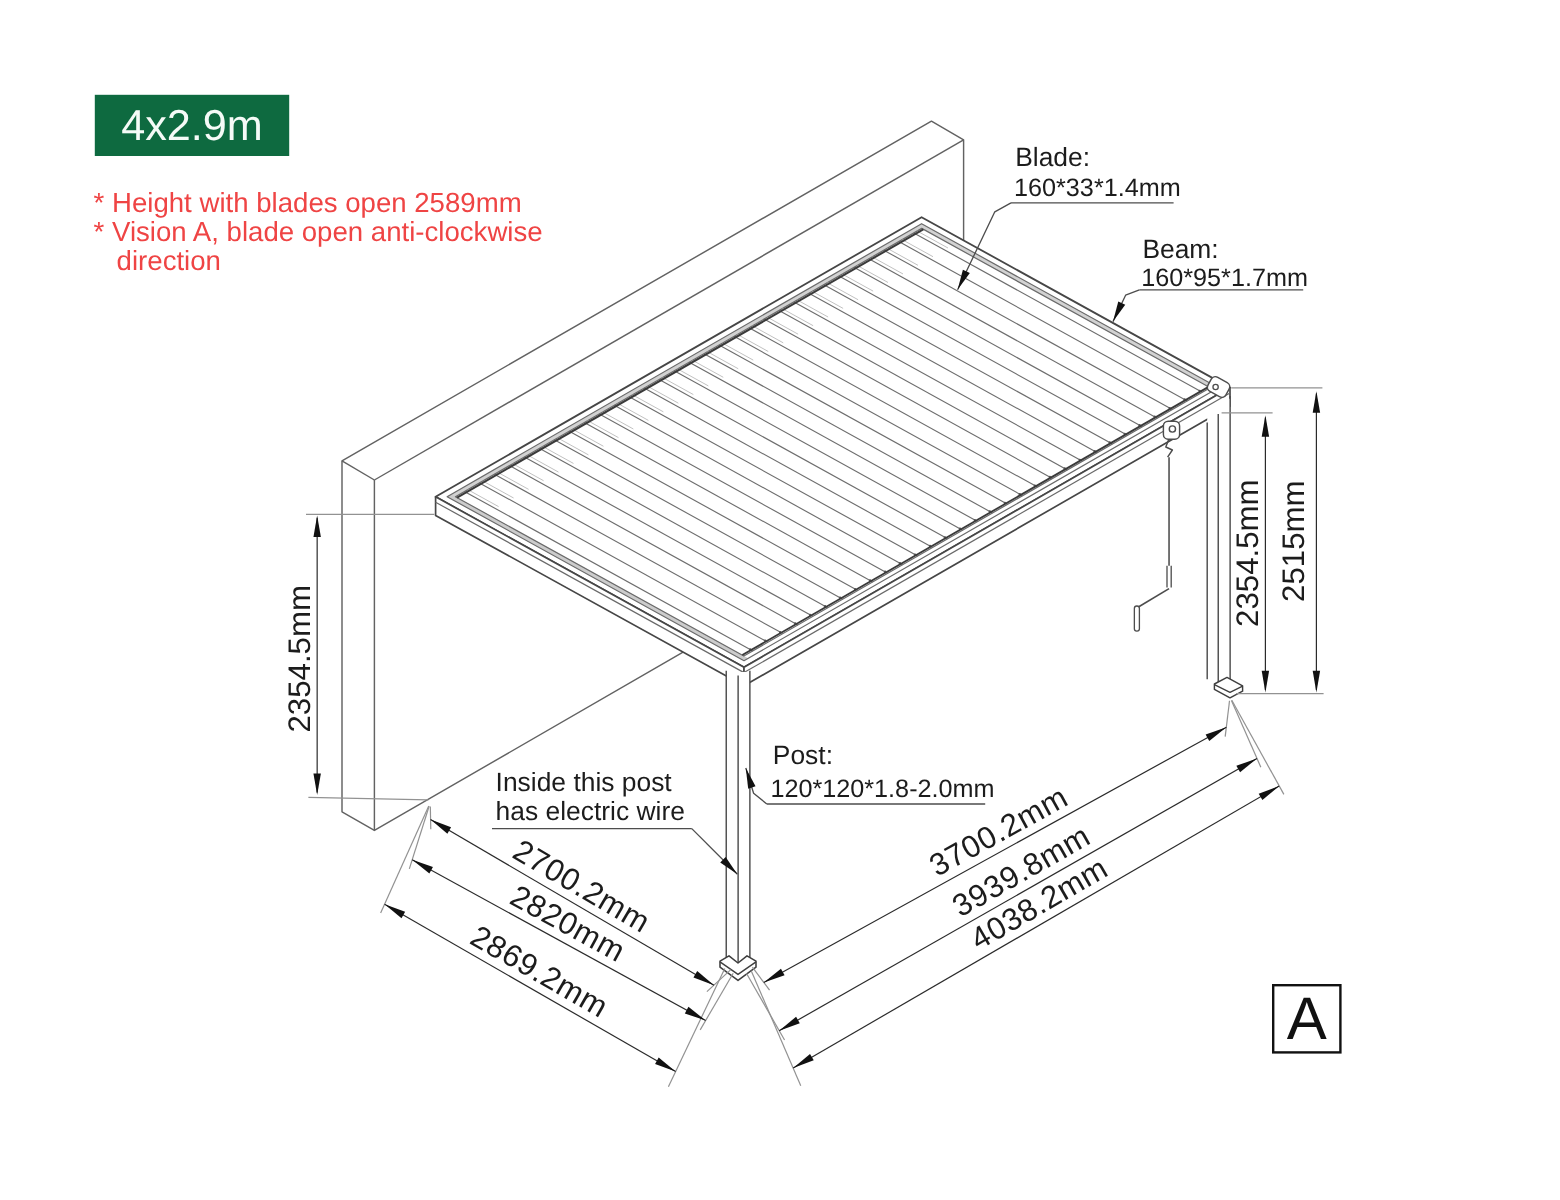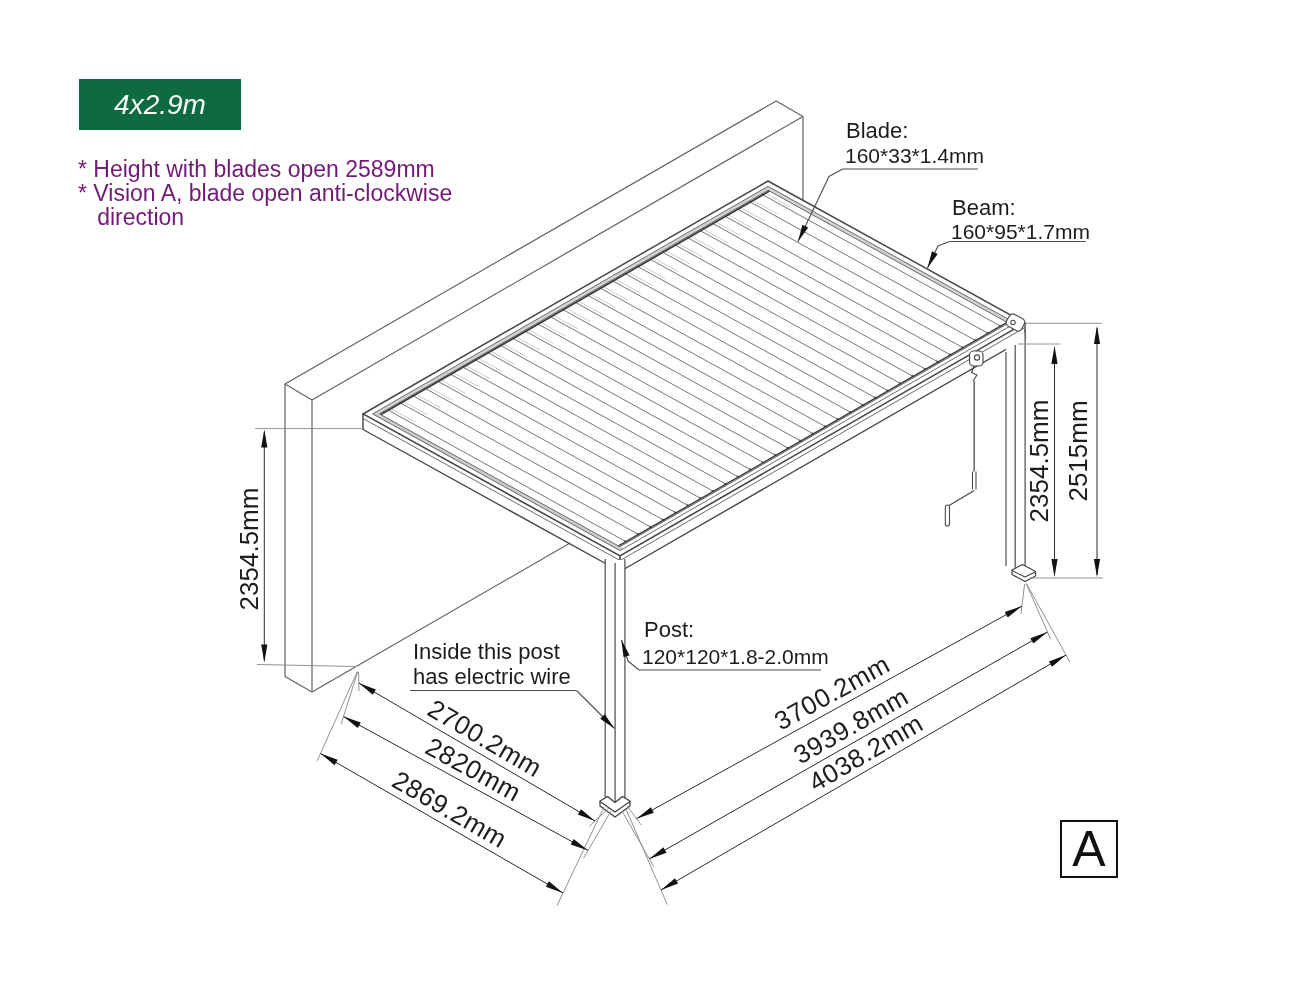--- a/index.html
+++ b/index.html
@@ -1,20 +1,20 @@
 <!DOCTYPE html>
 <html><head>
 <meta charset="utf-8">
 <style>
 html,body{margin:0;padding:0;background:#ffffff;}
 .page{position:relative;width:1300px;height:1000px;background:#ffffff;overflow:hidden;
   font-family:"Liberation Sans", sans-serif;}
 .badge{position:absolute;left:79px;top:79px;width:162px;height:51px;background:#0e6a40;
-  color:#f5fbf7;font-size:28px;display:flex;align-items:center;justify-content:center;font-style:italic;}
-.notes{position:absolute;left:78px;top:157px;color:#701a75;font-size:23px;line-height:24px;white-space:pre;}
+  color:#f5fbf7;font-size:36px;display:flex;align-items:center;justify-content:center;}
+.notes{position:absolute;left:78px;top:157px;color:#ef4444;font-size:23px;line-height:24px;white-space:pre;}
 .abox{position:absolute;left:1060px;top:820px;width:54px;height:54px;border:2.5px solid #111;
   display:flex;align-items:center;justify-content:center;font-size:50px;color:#111;}
 </style>
 </head>
 <body>
 <div class="page">
 
 <svg width="1300" height="1000" viewBox="0 0 1300 1000" style="position:absolute;left:0;top:0">
 
 <g>

